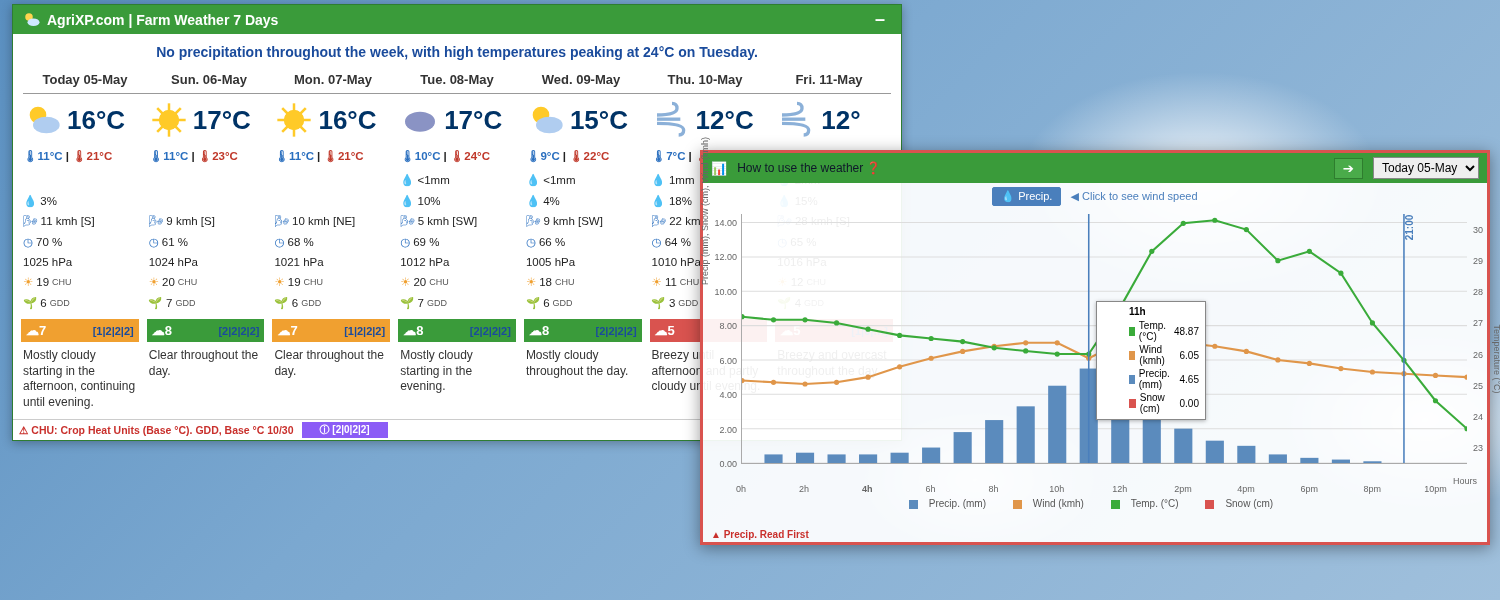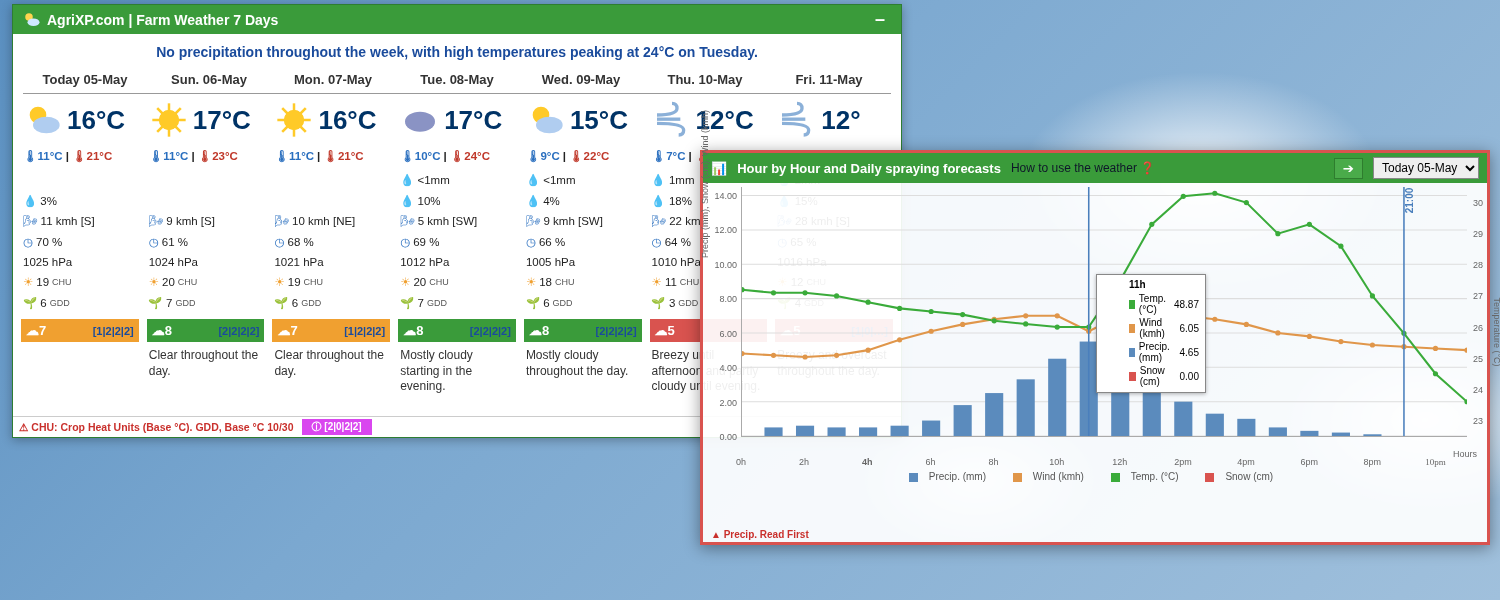--- a/index.html
+++ b/index.html
@@ -24,21 +24,21 @@
 .row { display:flex; align-items:center; gap:3px; padding:1px 2px; font-size:11.5px; line-height:1.6; }
 .row.minmax { font-weight:600; margin-bottom:4px; }
 .spray { margin-top:6px; padding:4px 5px; font-weight:700; font-size:13px; color:#fff; display:flex; align-items:center; }
 .spray.orange { background:#f0a030; }
 .spray.green  { background:#3a9b3a; }
 .spray.red    { background:#d9534f; }
 .spray .pattern { margin-left:auto; font-size:11px; color:#1a4b9c; font-weight:700; }
 .desc { font-size:12px; padding:6px 2px 4px; line-height:1.3; color:#333; min-height:70px; }
 .footer { background:#fff; border-top:1px solid #ccc; padding:2px 6px; font-size:10.5px; display:flex; align-items:center; gap:8px; }
 .footer .warn { color:#c9302c; font-weight:600; }
-.footer .badge { background:#d946ef; color:#fff; padding:1px 10px; font-weight:700; font-size:10px; }
+.footer .badge { background:#8b5cf6; color:#fff; padding:1px 18px; font-weight:700; font-size:10px; }
 .overlay { position:absolute; left:700px; top:150px; width:790px; height:395px; border:3px solid #d9534f; background:rgba(255,255,255,.92); z-index:5; box-shadow:0 3px 15px rgba(0,0,0,.4); }
 .ov-header { background:#3a9b3a; color:#fff; display:flex; align-items:center; padding:4px 8px; font-size:13px; gap:10px; }
 .ov-header .title { font-weight:600; }
 .ov-header .howto { color:#0f172a; font-size:12px; cursor:pointer; }
 .ov-header .arrow-btn { margin-left:auto; background:#4aab4a; border:1px solid #2e7d2e; color:#fff; padding:2px 8px; cursor:pointer; }
 .ov-header select { font-size:12px; padding:2px 4px; border:1px solid #888; }
 .badges { text-align:center; padding:4px; font-size:11px; }
 .badges .pill { background:#fff; border:1px solid #bbb; padding:2px 8px; border-radius:2px; display:inline-block; }
 .badges .pill.active { background:#4a7fbc; color:#fff; border-color:#4a7fbc; }
 .badges .hint { color:#4a7fbc; margin-left:6px; cursor:pointer; }
@@ -105,20 +105,21 @@
         </div>
     <div class="row minmax"><span style="color:#2a6fbf">🌡11°C</span> | <span style="color:#c0392b">🌡21°C</span></div>
     <div class="row">&nbsp;</div>
     <div class="row"><span style="color:#2a6fbf">💧</span>3%</div>
     <div class="row"><span style="color:#2a6fbf">🌬</span>11 kmh [S]</div>
     <div class="row"><span style="color:#2a6fbf">◷</span>70 %</div>
     <div class="row">1025 hPa</div>
     <div class="row"><span style="color:#f0a030">☀</span>19 <small class="unit">CHU</small></div>
     <div class="row"><span style="color:#3a9b3a">🌱</span>6 <small class="unit">GDD</small></div>
     <div class="spray orange"><span>☁</span> 7<span class="pattern">[1|2|2|2]</span></div>
+    <div class="desc">Mostly cloudy starting in the afternoon, continuing until evening.</div>
       </div>
       <div class="card">
     <div class="big">
           <span class="big-icon"><svg viewBox="0 0 48 48" width="40" height="40">
               <circle cx="24" cy="24" r="12" fill="#ffca28"></circle>
               <g stroke="#ffca28" stroke-width="3">
                 <line x1="24" y1="24" x2="44" y2="24"></line>
                 <line x1="24" y1="24" x2="38.14213562373095" y2="38.14213562373095"></line>
                 <line x1="24" y1="24" x2="24" y2="44"></line>
                 <line x1="24" y1="24" x2="9.85786437626905" y2="38.14213562373095"></line>
@@ -251,24 +252,27 @@
     </div>
   <div class="footer">
     <span class="warn">⚠ <span>CHU: Crop Heat Units (Base °C). GDD, Base °C 10/30</span></span>
     <span class="badge">ⓘ <span>[2|0|2|2]</span></span>
   </div>
 </div>
 
 <div class="overlay">
   <div class="ov-header">
     <span>📊</span>
-    <span class="title">Hour by Hour and  Daily spraying forecasts</span>
     <span class="howto"><span>How to use the weather</span> <span>❓</span></span>
     <button class="arrow-btn">➔</button>
     <select><option>Today 05-May</option></select>
+  </div>
+  <div class="badges">
+    <span class="pill active">💧 <span>Precip.</span></span>
+    <span class="hint">◀ <span>Click to see wind speed</span></span>
   </div>
   <div class="chart">
     <div class="ylabel-l">Precip (mm), Snow (cm), Wind (kmh)</div>
     <div class="yaxis-l">
         <div style="top: 100%;">0.00</div>
         <div style="top: 86.2069%;">2.00</div>
         <div style="top: 72.4138%;">4.00</div>
         <div style="top: 58.6207%;">6.00</div>
         <div style="top: 44.8276%;">8.00</div>
         <div style="top: 31.0345%;">10.00</div>
@@ -411,21 +415,21 @@
         <span style="left: 8.69565%;">2h</span>
         <span style="left: 17.3913%; font-weight: bold;">4h</span>
         <span style="left: 26.087%;">6h</span>
         <span style="left: 34.7826%;">8h</span>
         <span style="left: 43.4783%;">10h</span>
         <span style="left: 52.1739%;">12h</span>
         <span style="left: 60.8696%;">2pm</span>
         <span style="left: 69.5652%;">4pm</span>
         <span style="left: 78.2609%;">6pm</span>
         <span style="left: 86.9565%; text-align: center;">8pm</span>
-        <span style="left: 95.6522%; font-family: Liberation Serif, serif;">10pm</span>
+        <span style="left: 95.6522%;">10pm</span>
         <span class="lbl-hours">Hours</span>
       </div>
   </div>
   <div class="legend">
     <span><i class="sq" style="background:#5b8bbd"></i><span>Precip. (mm)</span></span>
     <span><i class="sq" style="background:#e0964a"></i><span>Wind (kmh)</span></span>
     <span><i class="sq" style="background:#3aab3a"></i><span>Temp. (°C)</span></span>
     <span><i class="sq" style="background:#d9534f"></i><span>Snow (cm)</span></span>
   </div>
   <div class="ov-foot">▲ <span>Precip. Read First</span></div>

